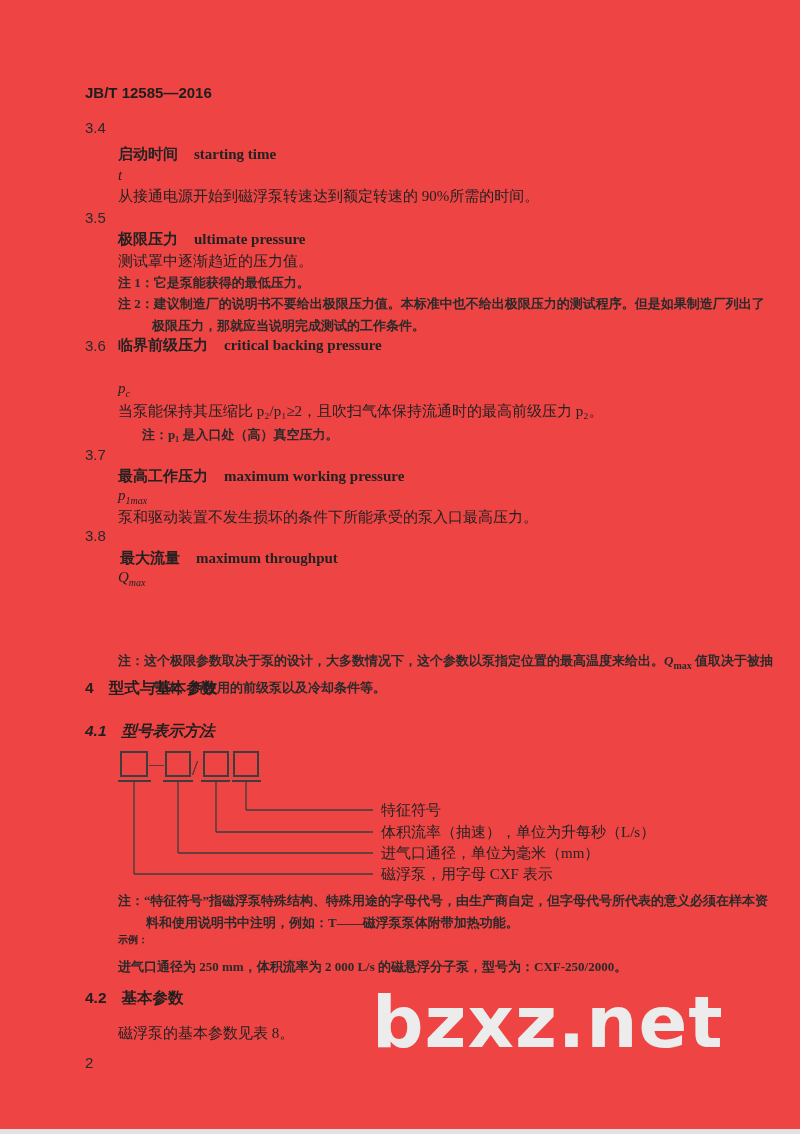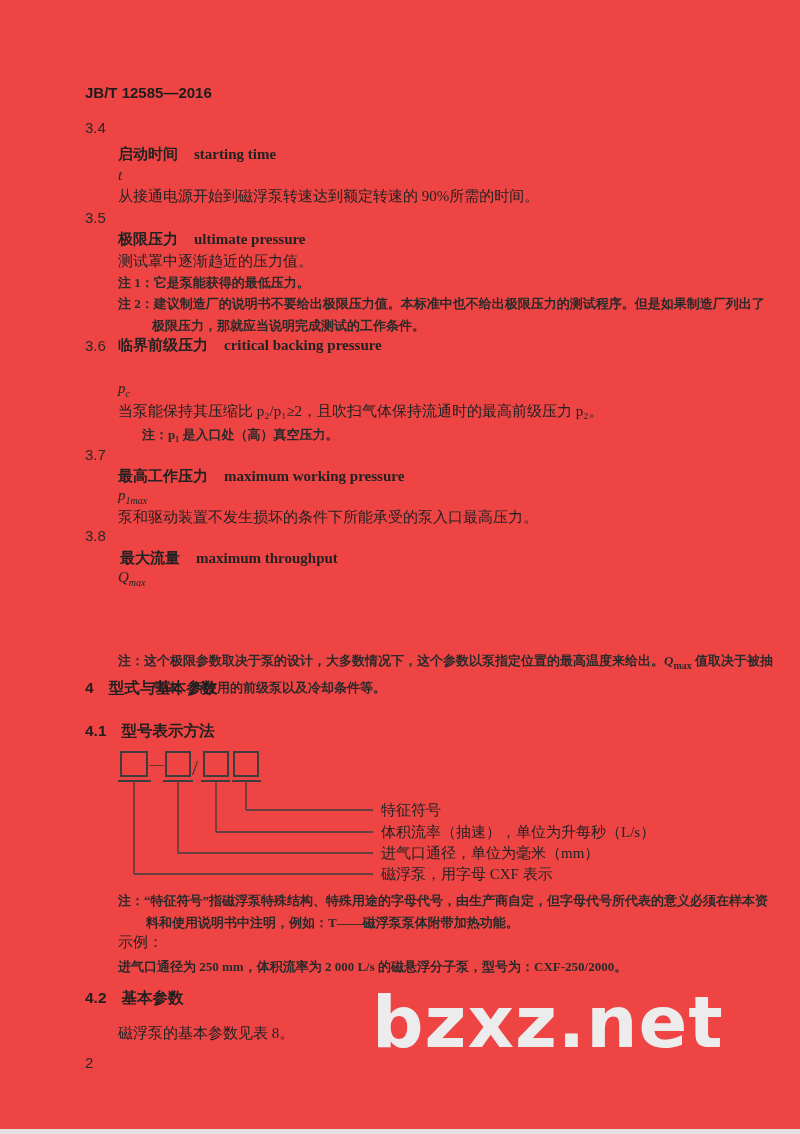--- a/index.html
+++ b/index.html
@@ -17,21 +17,21 @@
   .term-en { font-family:"Liberation Serif","DejaVu Serif",serif; font-size:15px; font-weight:bold; margin-left:16px; }
   .body-text { font-size:15px; line-height:20px; }
   .sym { font-style:italic; font-size:15px; }
   .sym sub, .note sub { font-size:10px; }
   .note { font-size:13px; line-height:22px; color:#2a2a2a;font-weight:bold; }
   .hang34 { padding-left:34px; text-indent:-34px; width:622px; }
   .hang28 { padding-left:28px; text-indent:-28px; width:624px; }
   .note-label { }
   .heading { font-family:"Liberation Sans","DejaVu Sans",sans-serif; font-size:15.5px; font-weight:bold; color:#1f1f1f; }
   .heading .h-num { margin-right:15px; }
-  .example-label { font-size:15px; font-weight:normal; }
+  .example-label { font-size:10px; font-weight:bold; }
   .i { font-style:italic; }
   .d-label { font-size:15px; fill:#242424; font-family:"Liberation Serif","DejaVu Serif",serif; }
   .d-sep { font-size:15px; fill:#333; font-family:"Liberation Serif","DejaVu Serif",serif; }
   .d-sep.slash { font-size:22px; }
   .watermark {
     position:absolute; left:372px; top:980px;
     font-family:"DejaVu Sans","Liberation Sans",sans-serif;
     font-weight:bold; font-size:72px; letter-spacing:1px;
     color:#ececec; z-index:0; user-select:none;
   }
@@ -71,21 +71,21 @@
     <div class="blk sym" style="left:118px; top:487px;"><span class="i">p</span><sub>1max</sub></div>
     <div class="blk body-text" style="left:118px; top:507px;">泵和驱动装置不发生损坏的条件下所能承受的泵入口最高压力。</div>
 
     <div class="blk sec-num" style="left:85px; top:527px;">3.8</div>
     <div class="blk" style="left:120px; top:549px;"><span class="term-cn">最大流量</span><span class="term-en">maximum throughput</span></div>
     <div class="blk sym" style="left:118px; top:569px;"><span class="i">Q</span><sub>max</sub></div>
     <div class="blk note hang34 wrap" style="left:118px; top:613px;margin-top:37px;"><span class="note-label">注：</span><span>这个极限参数取决于泵的设计，大多数情况下，这个参数以泵指定位置的最高温度来给出。</span><span class="i">Q</span><sub>max</sub><span> 值取决于被抽气体、所使用的前级泵以及冷却条件等。</span></div>
 
     <div class="blk heading" style="left:85px; top:678px;"><span class="h-num">4</span><span>型式与基本参数</span></div>
 
-    <div class="blk heading" style="left:85px; top:721px;"><span class="h-num">4.1</span><span>型号表示方法</span></div>
+    <div class="blk heading" style="left:85px; top:721px;font-style:italic;"><span class="h-num">4.1</span><span>型号表示方法</span></div>
 
     <svg class="blk" style="left:118px; top:748px;" width="630" height="145" viewBox="0 0 630 145">
       <g stroke="#3d3d3d" stroke-width="2" fill="none">
         <rect x="3" y="4" width="26" height="24"></rect>
         <rect x="48" y="4" width="24" height="24"></rect>
         <rect x="86" y="4" width="24" height="24"></rect>
         <rect x="116" y="4" width="24" height="24"></rect>
         <line x1="0" y1="33" x2="33" y2="33"></line>
         <line x1="45" y1="33" x2="75" y2="33"></line>
         <line x1="83" y1="33" x2="112" y2="33"></line>

